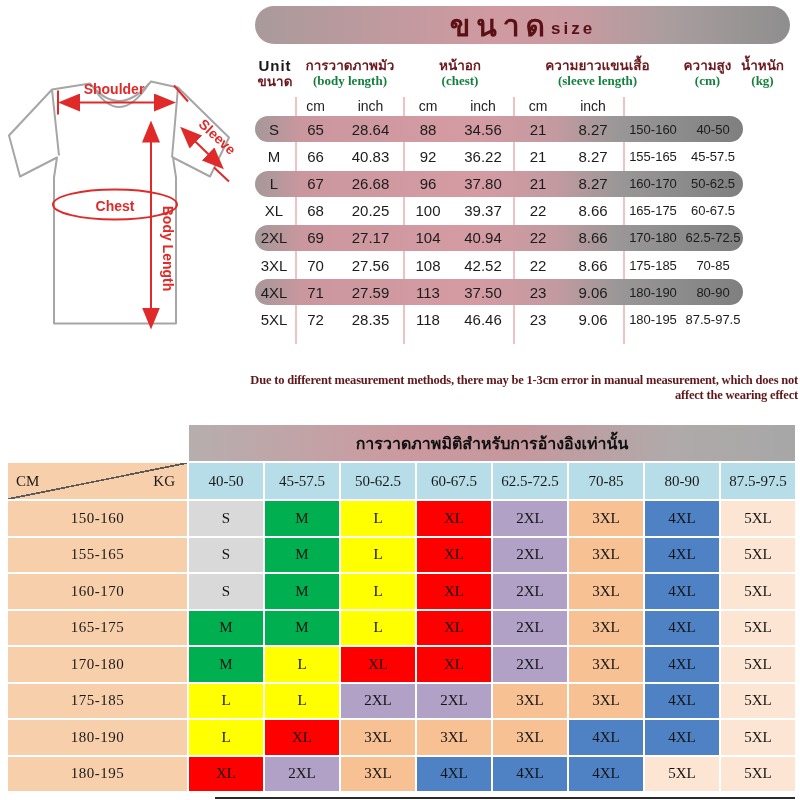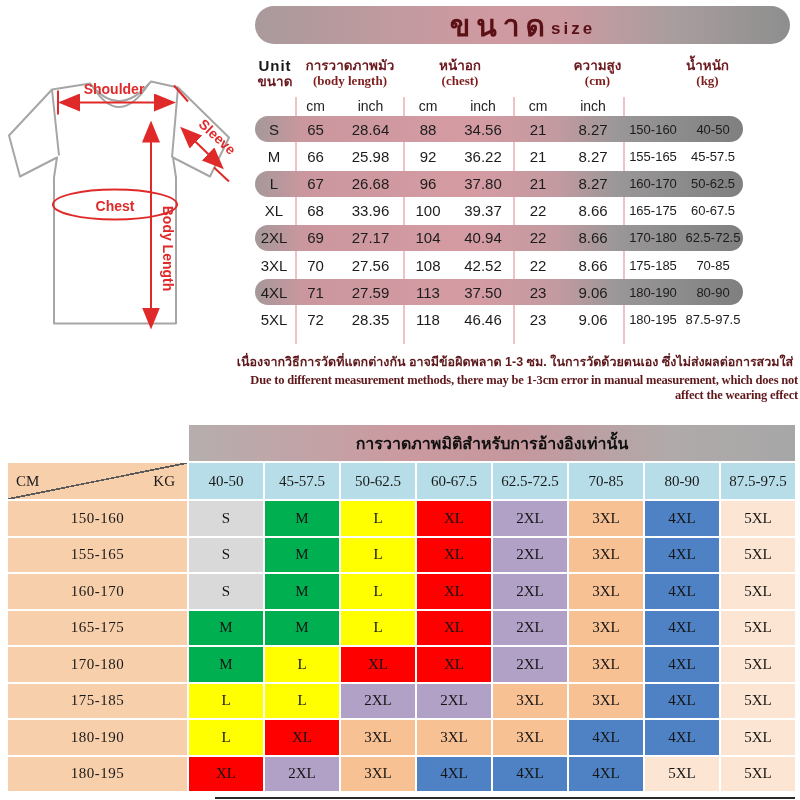--- a/index.html
+++ b/index.html
@@ -9,21 +9,21 @@
   
   .st-title{position:absolute;left:255px;top:6px;width:535px;height:38px;border-radius:19px;
     background:linear-gradient(90deg,#a99a9b 0%,#c09a9f 25%,#d09aa1 45%,#cb9aa1 58%,#a99d9e 78%,#8e8e8e 100%);
     display:flex;align-items:center;justify-content:center;}
   .st-title .big{font-size:30px;font-weight:bold;color:#5a1015;letter-spacing:6px;}
   .st-title .small{font-size:17px;font-weight:bold;color:#5a1015;letter-spacing:3px;margin-top:8px;}
 
   .st-header{position:absolute;left:255px;top:50px;width:535px;height:46px;display:grid;
     grid-template-columns:40px 110px 110px 165px 55px 55px;align-items:center;text-align:center;}
   .st-header .th{color:#6b1a1f;font-weight:bold;font-size:13.5px;line-height:15px;}
-  .st-header .en{color:#7f1d1d;font-weight:bold;font-size:13px;line-height:15px;
+  .st-header .en{color:#15803d;font-weight:bold;font-size:13px;line-height:15px;
     font-family:"Liberation Serif",serif;}
   .st-header .unit-en{color:#1a1a1a;font-weight:bold;font-size:15px;letter-spacing:1px;line-height:16px;}
 
   .st-sub{position:absolute;left:255px;top:97px;width:488px;height:17px;display:grid;
     grid-template-columns:38px 45px 65px 50px 60px 50px 60px 60px 60px;align-items:center;text-align:center;
     font-size:14px;color:#222;}
   .st-rows{position:absolute;left:255px;top:115px;width:488px;}
   .st-row{height:26px;margin:1.2px 0;display:grid;
     grid-template-columns:38px 45px 65px 50px 60px 50px 60px 60px 60px;
     align-items:center;text-align:center;position:relative;z-index:1;}
@@ -111,20 +111,24 @@
     </div>
     <div>
       <div class="th">การวาดภาพมัว</div>
       <div class="en">(body length)</div>
     </div>
     <div>
       <div class="th">หน้าอก</div>
       <div class="en">(chest)</div>
     </div>
     <div>
+      <div class="th">ความยาวแขนเสื้อ</div>
+      <div class="en">(sleeve length)</div>
+    </div>
+    <div>
       <div class="th">ความสูง</div>
       <div class="en">(cm)</div>
     </div>
     <div>
       <div class="th">น้ำหนัก</div>
       <div class="en">(kg)</div>
     </div>
   </div>
 
   <div class="st-sub">
@@ -152,21 +156,21 @@
         <div class="st-cell c3">88</div>
         <div class="st-cell c4">34.56</div>
         <div class="st-cell c5">21</div>
         <div class="st-cell c6">8.27</div>
         <div class="st-cell c7">150-160</div>
         <div class="st-cell c8">40-50</div>
       </div>
       <div class="st-row">
         <div class="st-cell c0">M</div>
         <div class="st-cell c1">66</div>
-        <div class="st-cell c2">25.98</div>
+        <div class="st-cell c2">40.83</div>
         <div class="st-cell c3">92</div>
         <div class="st-cell c4">36.22</div>
         <div class="st-cell c5">21</div>
         <div class="st-cell c6">8.27</div>
         <div class="st-cell c7">155-165</div>
         <div class="st-cell c8">45-57.5</div>
       </div>
       <div class="st-row hl">
         <div class="st-cell c0">L</div>
         <div class="st-cell c1">67</div>
@@ -174,21 +178,21 @@
         <div class="st-cell c3">96</div>
         <div class="st-cell c4">37.80</div>
         <div class="st-cell c5">21</div>
         <div class="st-cell c6">8.27</div>
         <div class="st-cell c7">160-170</div>
         <div class="st-cell c8">50-62.5</div>
       </div>
       <div class="st-row">
         <div class="st-cell c0">XL</div>
         <div class="st-cell c1">68</div>
-        <div class="st-cell c2">33.96</div>
+        <div class="st-cell c2">20.25</div>
         <div class="st-cell c3">100</div>
         <div class="st-cell c4">39.37</div>
         <div class="st-cell c5">22</div>
         <div class="st-cell c6">8.66</div>
         <div class="st-cell c7">165-175</div>
         <div class="st-cell c8">60-67.5</div>
       </div>
       <div class="st-row hl">
         <div class="st-cell c0">2XL</div>
         <div class="st-cell c1">69</div>
@@ -228,21 +232,20 @@
         <div class="st-cell c2">28.35</div>
         <div class="st-cell c3">118</div>
         <div class="st-cell c4">46.46</div>
         <div class="st-cell c5">23</div>
         <div class="st-cell c6">9.06</div>
         <div class="st-cell c7">180-195</div>
         <div class="st-cell c8">87.5-97.5</div>
       </div>
     </div>
 
-  <div class="note-thai">เนื่องจากวิธีการวัดที่แตกต่างกัน อาจมีข้อผิดพลาด 1-3 ซม. ในการวัดด้วยตนเอง ซึ่งไม่ส่งผลต่อการสวมใส่</div>
   <div class="note-en">Due to different measurement methods, there may be 1-3cm error in manual measurement, which does not affect the wearing effect</div>
 
   <div class="reco">
     <div class="reco-title-right">การวาดภาพมิติสำหรับการอ้างอิงเท่านั้น</div>
     <div class="reco-corner">
       <div class="diag"></div>
       <span>CM</span>
       <span>KG</span>
     </div>
 

